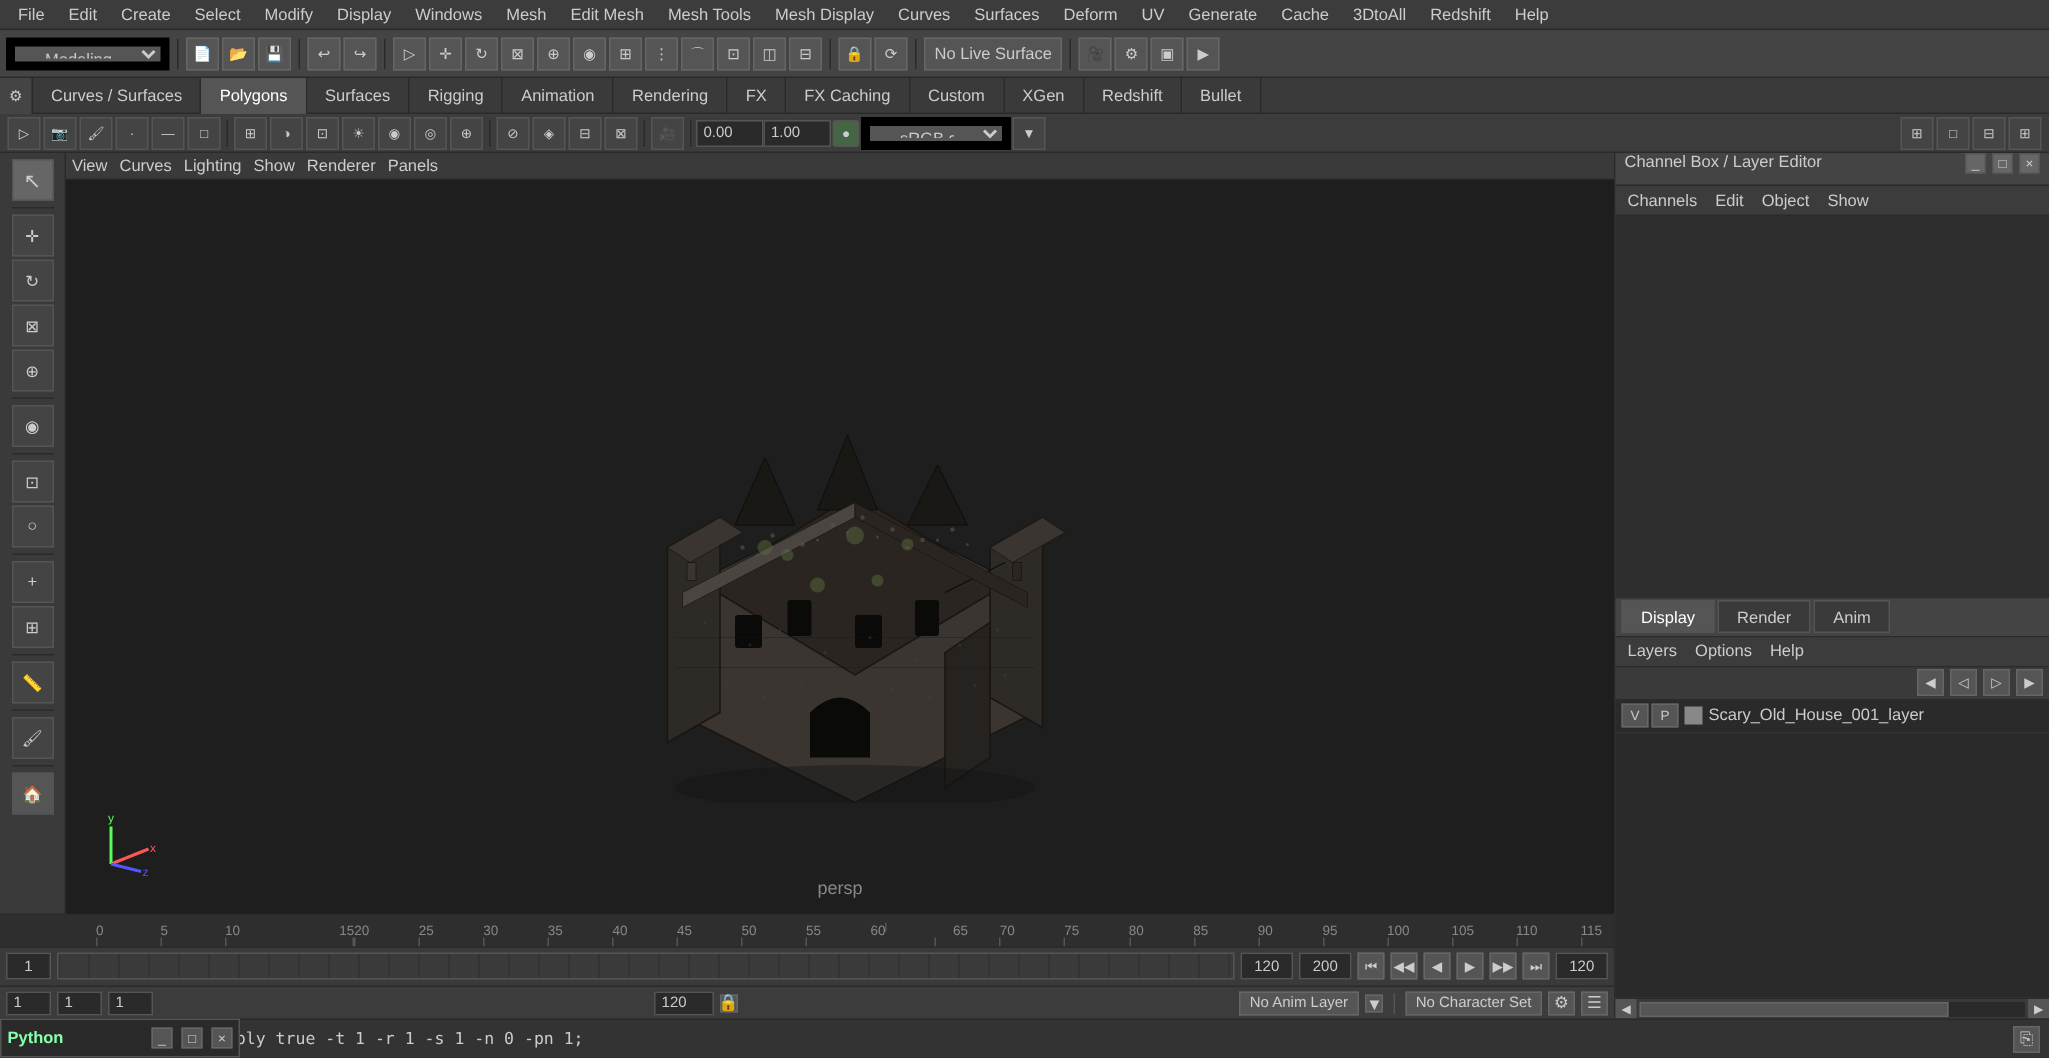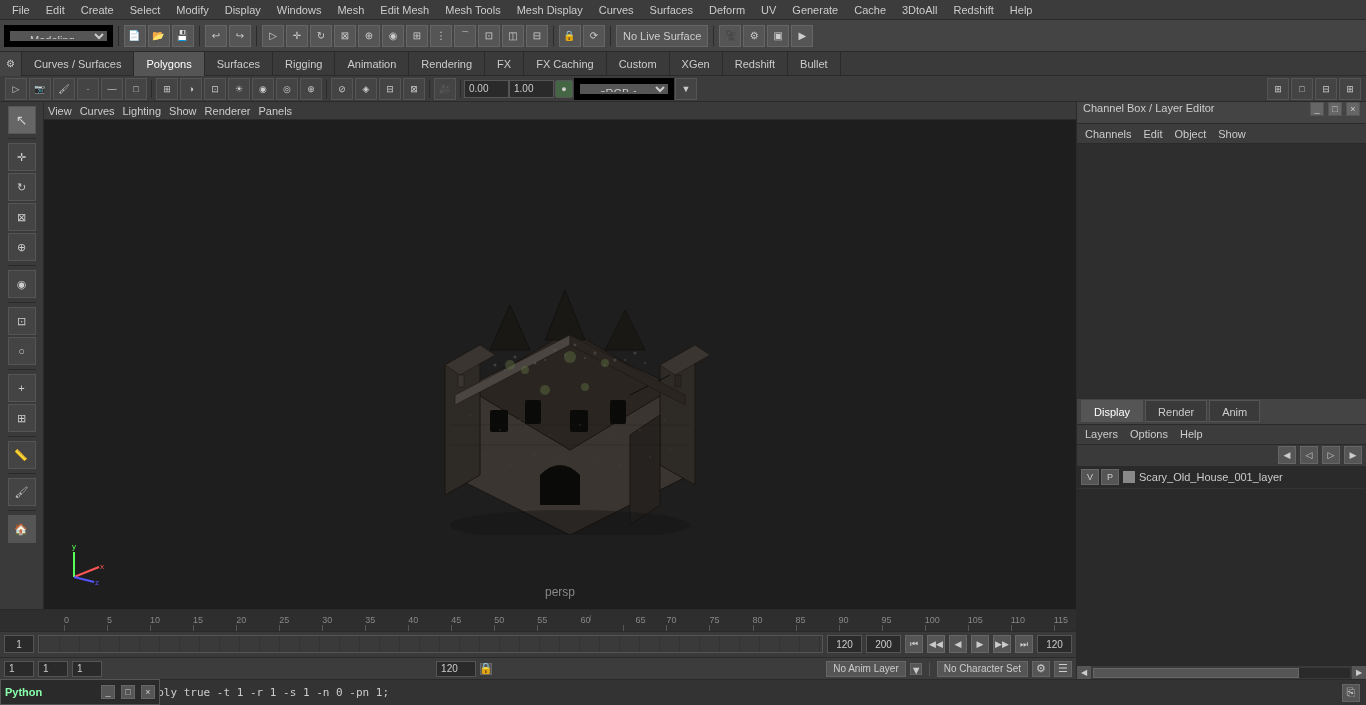--- a/index.html
+++ b/index.html
@@ -381,21 +381,21 @@
   <div style="display:flex;flex-direction:column;align-items:flex-start;width:43.04px;min-width:43.04px;">
     <span style="font-size:9px;color:#888;">5</span>
     <div style="width:1px;height:6px;background:#555;"></div>
   </div>
 
   <div style="display:flex;flex-direction:column;align-items:flex-start;width:43.04px;min-width:43.04px;">
     <span style="font-size:9px;color:#888;">10</span>
     <div style="width:1px;height:6px;background:#555;"></div>
   </div>
 
-  <div style="display:flex;flex-direction:column;align-items:flex-start;width:43.04px;min-width:43.04px;">
+  <div style="display:flex;flex-direction:column;align-items:flex-end;width:43.04px;min-width:43.04px;">
     <span style="font-size:9px;color:#888;">15</span>
     <div style="width:1px;height:6px;background:#555;"></div>
   </div>
 
   <div style="display:flex;flex-direction:column;align-items:flex-start;width:43.04px;min-width:43.04px;">
     <span style="font-size:9px;color:#888;">20</span>
     <div style="width:1px;height:6px;background:#555;"></div>
   </div>
 
   <div style="display:flex;flex-direction:column;align-items:flex-start;width:43.04px;min-width:43.04px;">

